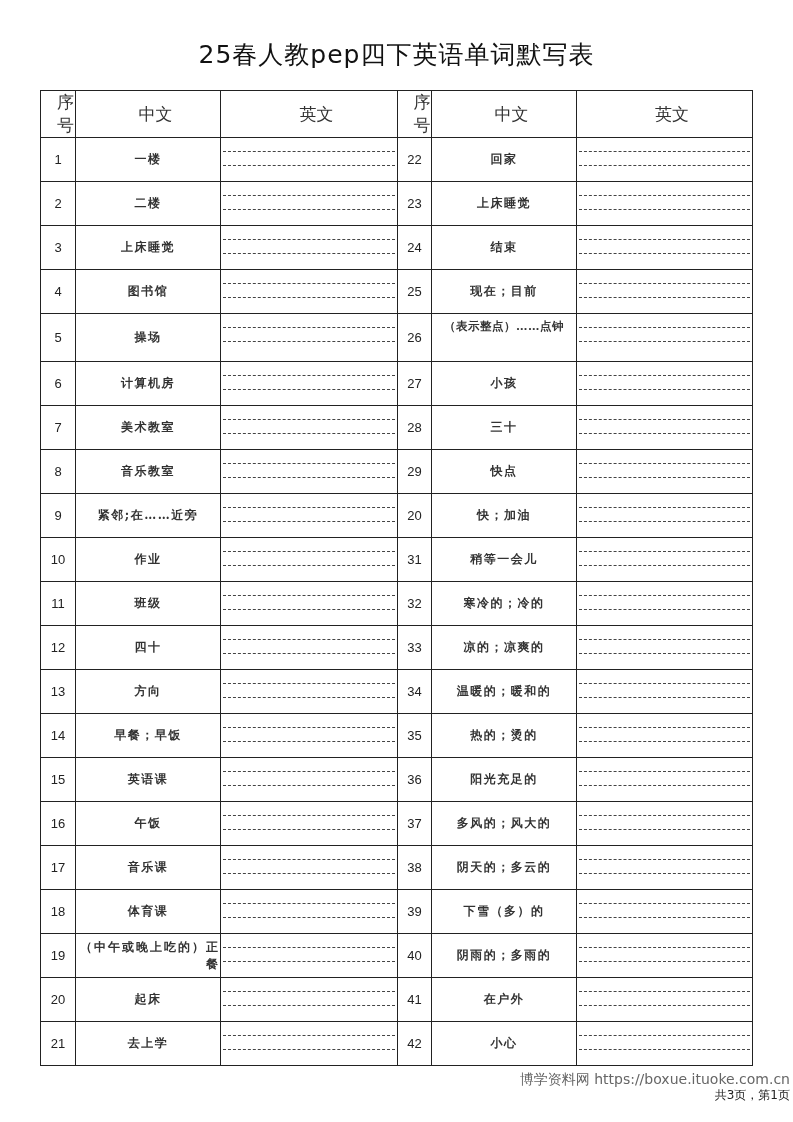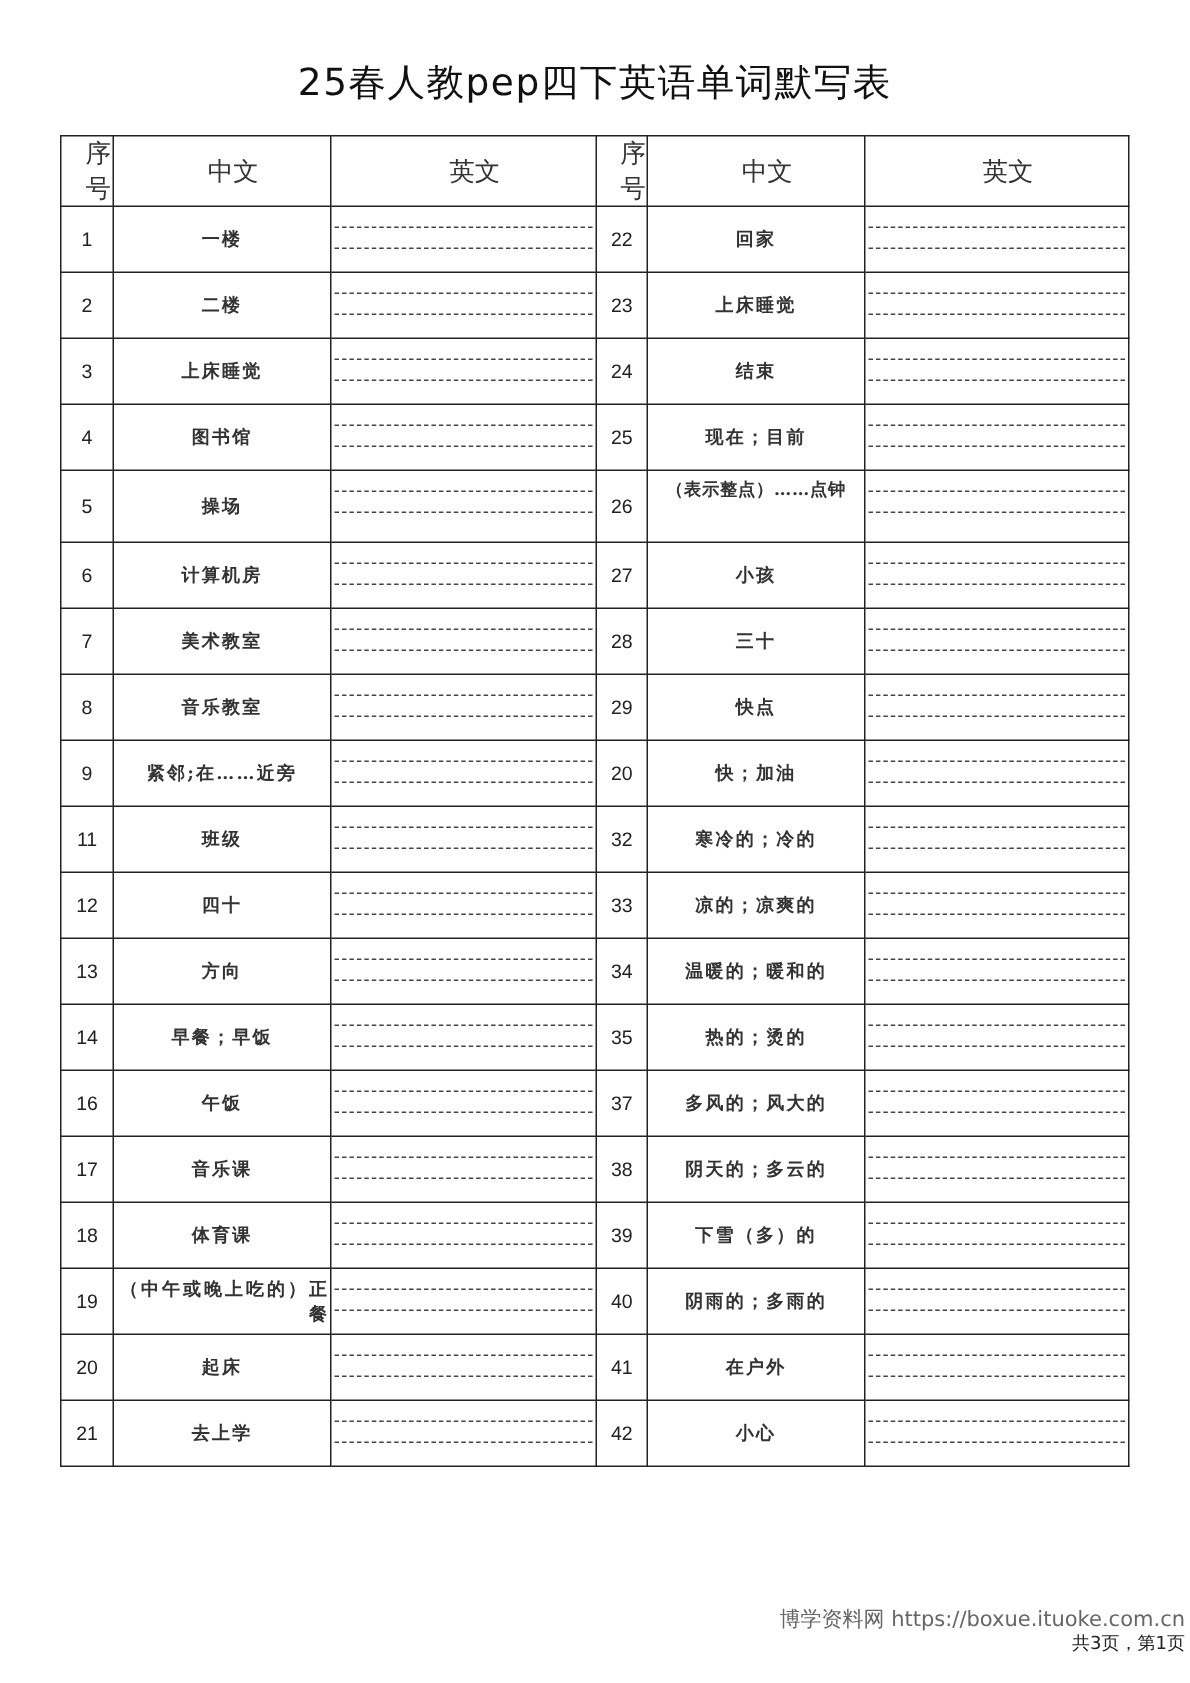--- a/index.html
+++ b/index.html
@@ -172,20 +172,34 @@
           <div class="line l2"></div>
         </td>
         <td class="num">20</td>
         <td class="cn">快；加油</td>
         <td class="en">
           <div class="line l1"></div>
           <div class="line l2"></div>
         </td>
       </tr>
       <tr>
+        <td class="num">10</td>
+        <td class="cn">作业</td>
+        <td class="en">
+          <div class="line l1"></div>
+          <div class="line l2"></div>
+        </td>
+        <td class="num">31</td>
+        <td class="cn">稍等一会儿</td>
+        <td class="en">
+          <div class="line l1"></div>
+          <div class="line l2"></div>
+        </td>
+      </tr>
+      <tr>
         <td class="num">11</td>
         <td class="cn">班级</td>
         <td class="en">
           <div class="line l1"></div>
           <div class="line l2"></div>
         </td>
         <td class="num">32</td>
         <td class="cn">寒冷的；冷的</td>
         <td class="en">
           <div class="line l1"></div>
@@ -222,20 +236,34 @@
       </tr>
       <tr>
         <td class="num">14</td>
         <td class="cn">早餐；早饭</td>
         <td class="en">
           <div class="line l1"></div>
           <div class="line l2"></div>
         </td>
         <td class="num">35</td>
         <td class="cn">热的；烫的</td>
+        <td class="en">
+          <div class="line l1"></div>
+          <div class="line l2"></div>
+        </td>
+      </tr>
+      <tr>
+        <td class="num">15</td>
+        <td class="cn">英语课</td>
+        <td class="en">
+          <div class="line l1"></div>
+          <div class="line l2"></div>
+        </td>
+        <td class="num">36</td>
+        <td class="cn">阳光充足的</td>
         <td class="en">
           <div class="line l1"></div>
           <div class="line l2"></div>
         </td>
       </tr>
       <tr>
         <td class="num">16</td>
         <td class="cn">午饭</td>
         <td class="en">
           <div class="line l1"></div>

